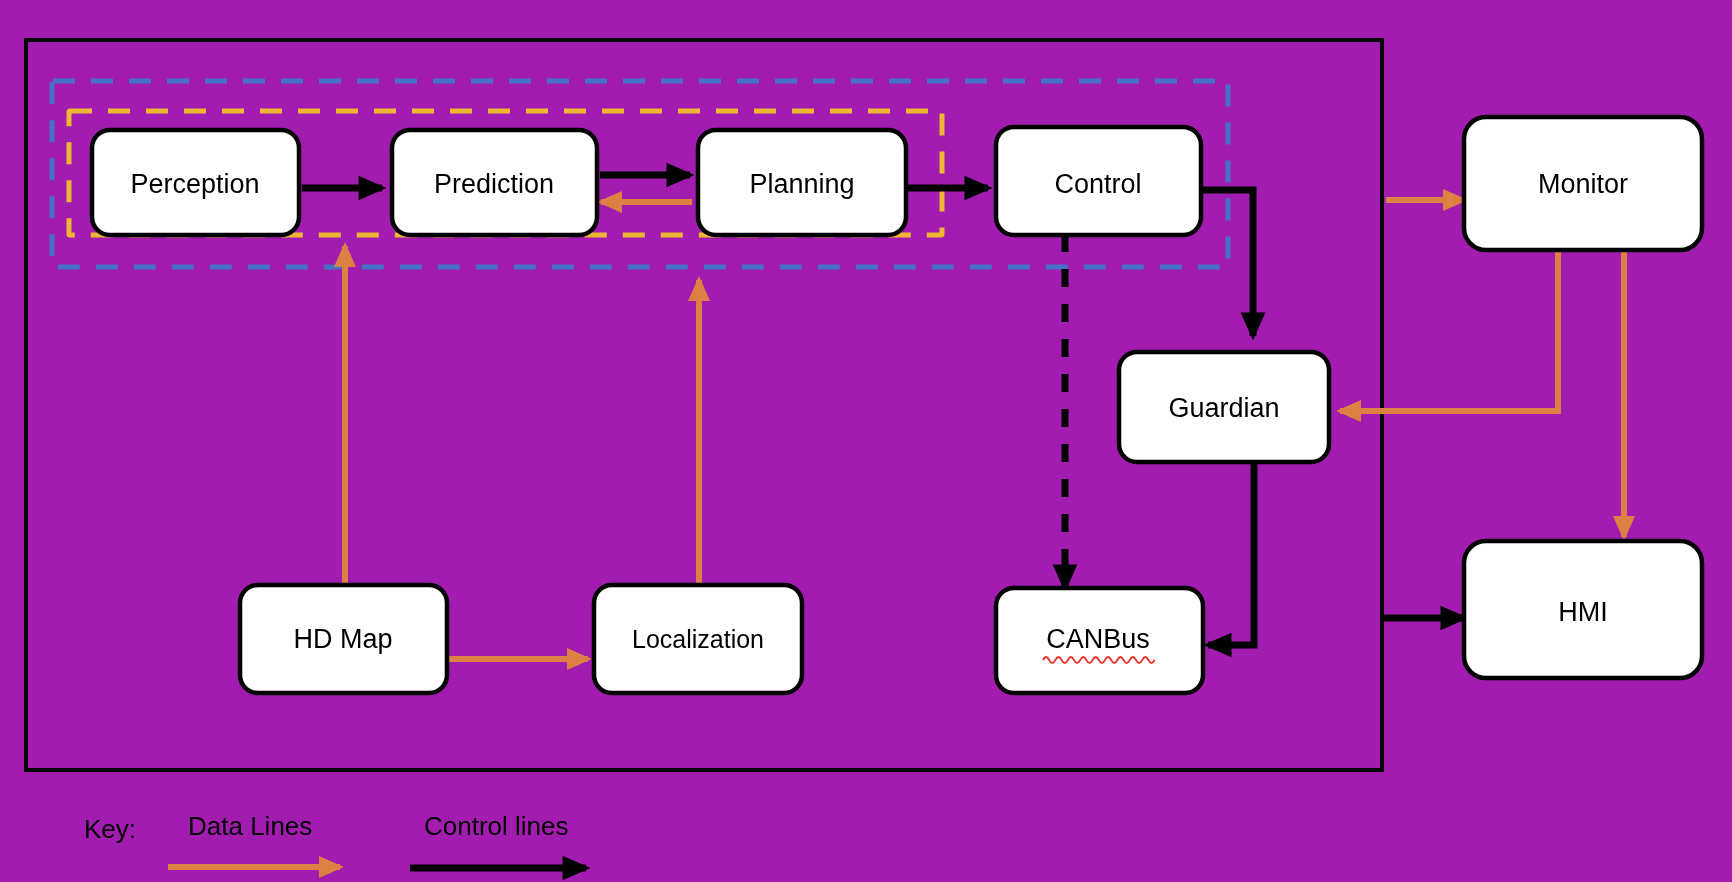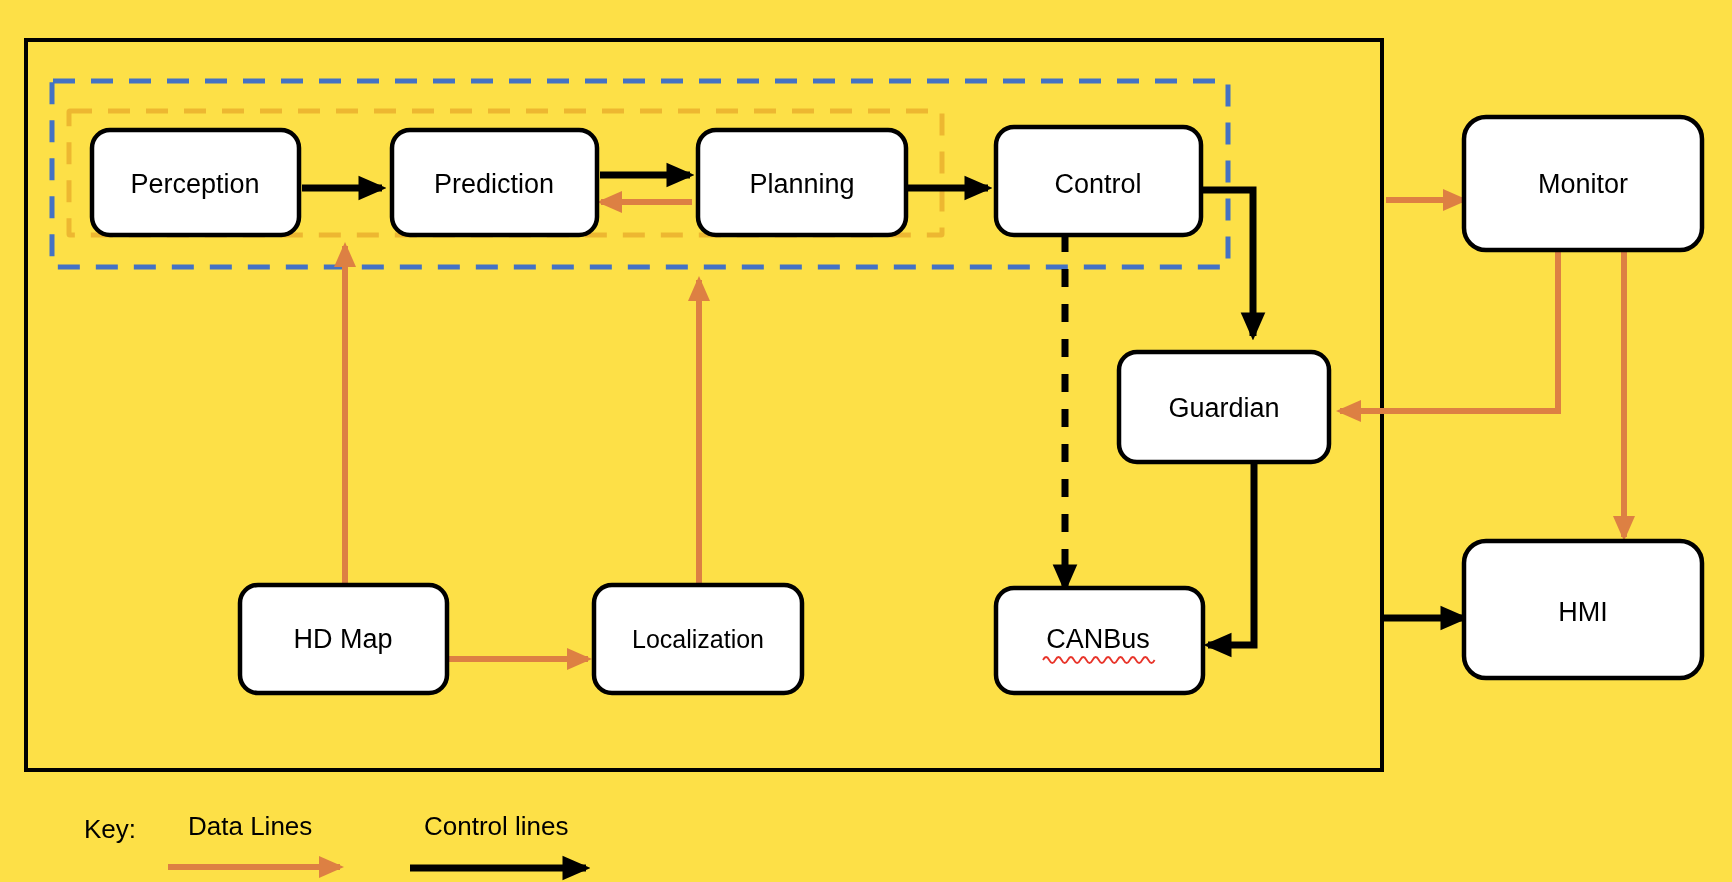--- a/index.html
+++ b/index.html
@@ -10,21 +10,21 @@
   body {
     width: 1732px;
     height: 882px;
     font-family: "Liberation Sans", sans-serif;
     overflow: hidden;
   }
   #stage {
     position: relative;
     width: 1732px;
     height: 882px;
-    background: #fde047;
+    background: #a21caf;
   }
   svg.layer {
     position: absolute;
     left: 0;
     top: 0;
     width: 1732px;
     height: 882px;
   }
   .node-label {
     font-family: "Liberation Sans", sans-serif;

